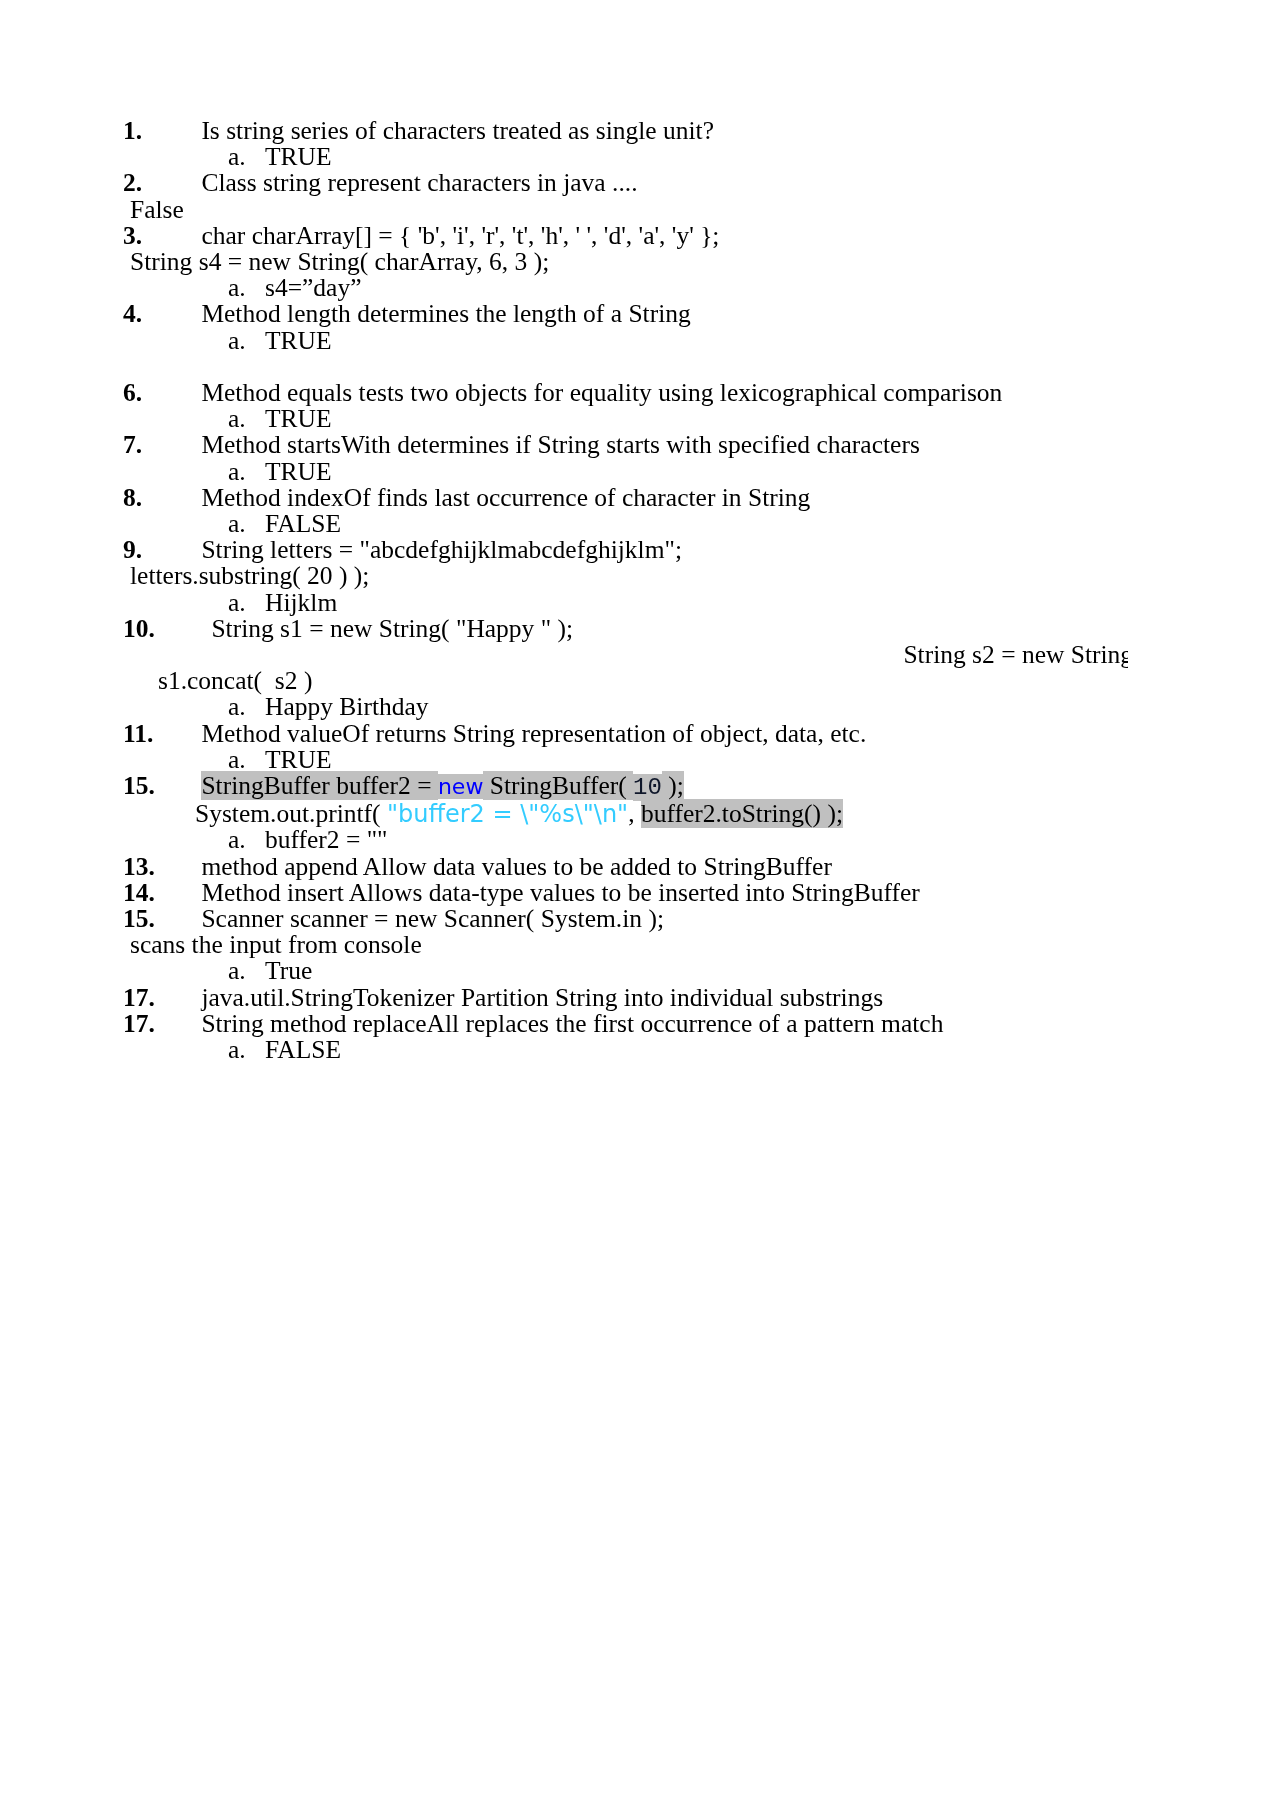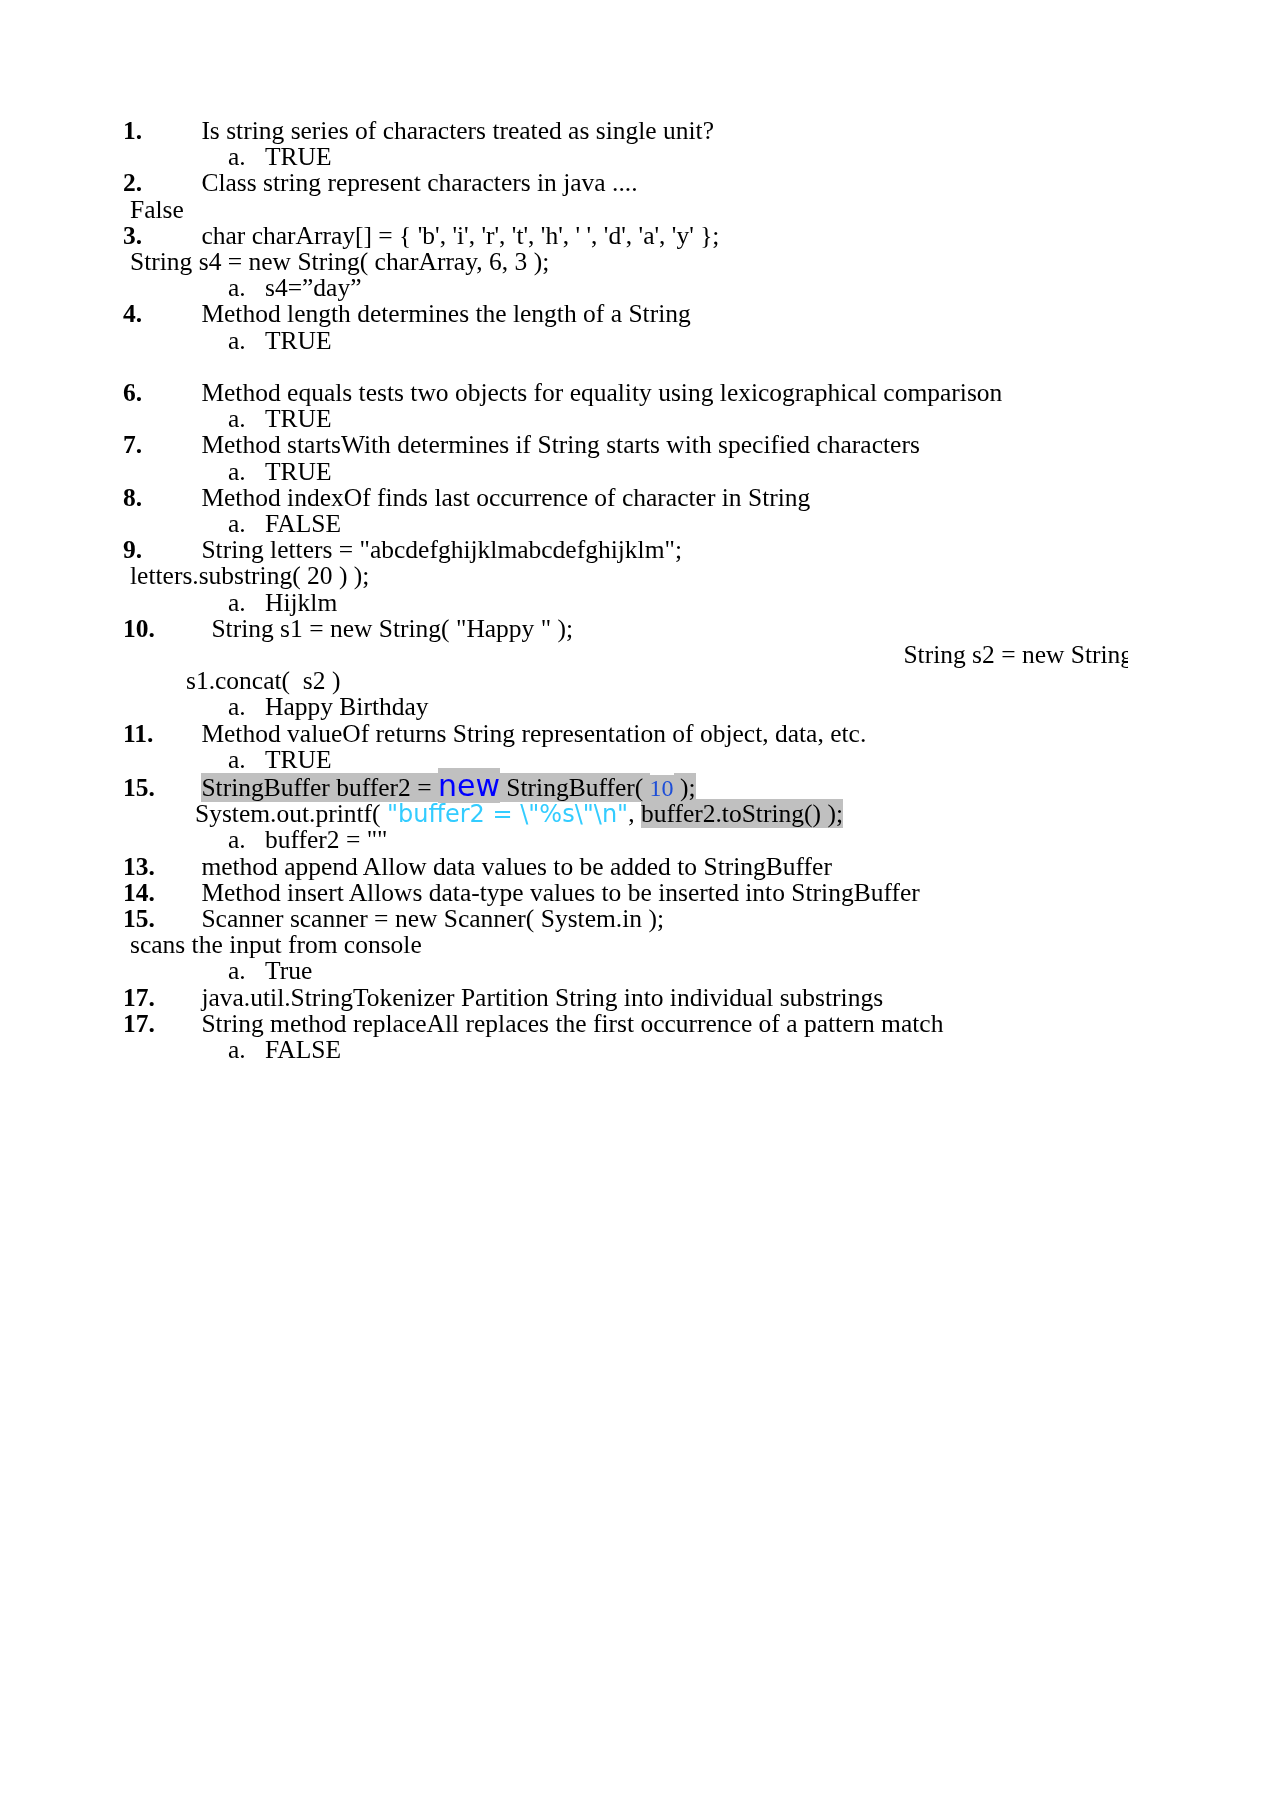--- a/index.html
+++ b/index.html
@@ -54,21 +54,20 @@
   .sub .marker {
     display: inline-block;
     min-width: 37px;
   }
   
   .cont {
     padding-left: 130px;
   }
   .cont.indent-s1 {
     padding-left: 158px;
-    margin-left: 28px;
   }
   .cont.indent-sys {
     padding-left: 195px;
   }
   .cont.indent-str2 {
     padding-left: 158px;
     text-align: right;
   }
   .blank {
     height: 26.2px;
@@ -76,25 +75,25 @@
   
   .code {
     font-family: "Liberation Serif", "DejaVu Serif", serif;
   }
   .hl {
     background: #c0c0c0;
   }
   .kw-new {
     color: #0000ff;
     font-family: "DejaVu Sans", "Liberation Sans", sans-serif;
-    font-size: 30px;
+    font-size: 22px;
   }
   .num-lit {
-    color: #1d4ed8;
-    font-family: Liberation Serif, serif;
+    color: #0f172a;
+    font-family: Liberation Mono, monospace;
     font-size: 24px;
   }
   .str-lit {
     color: #33ccff;
     font-family: "DejaVu Sans", "Liberation Sans", sans-serif;
     font-size: 24px;
     background: transparent;
   }
 </style>
 </head>

